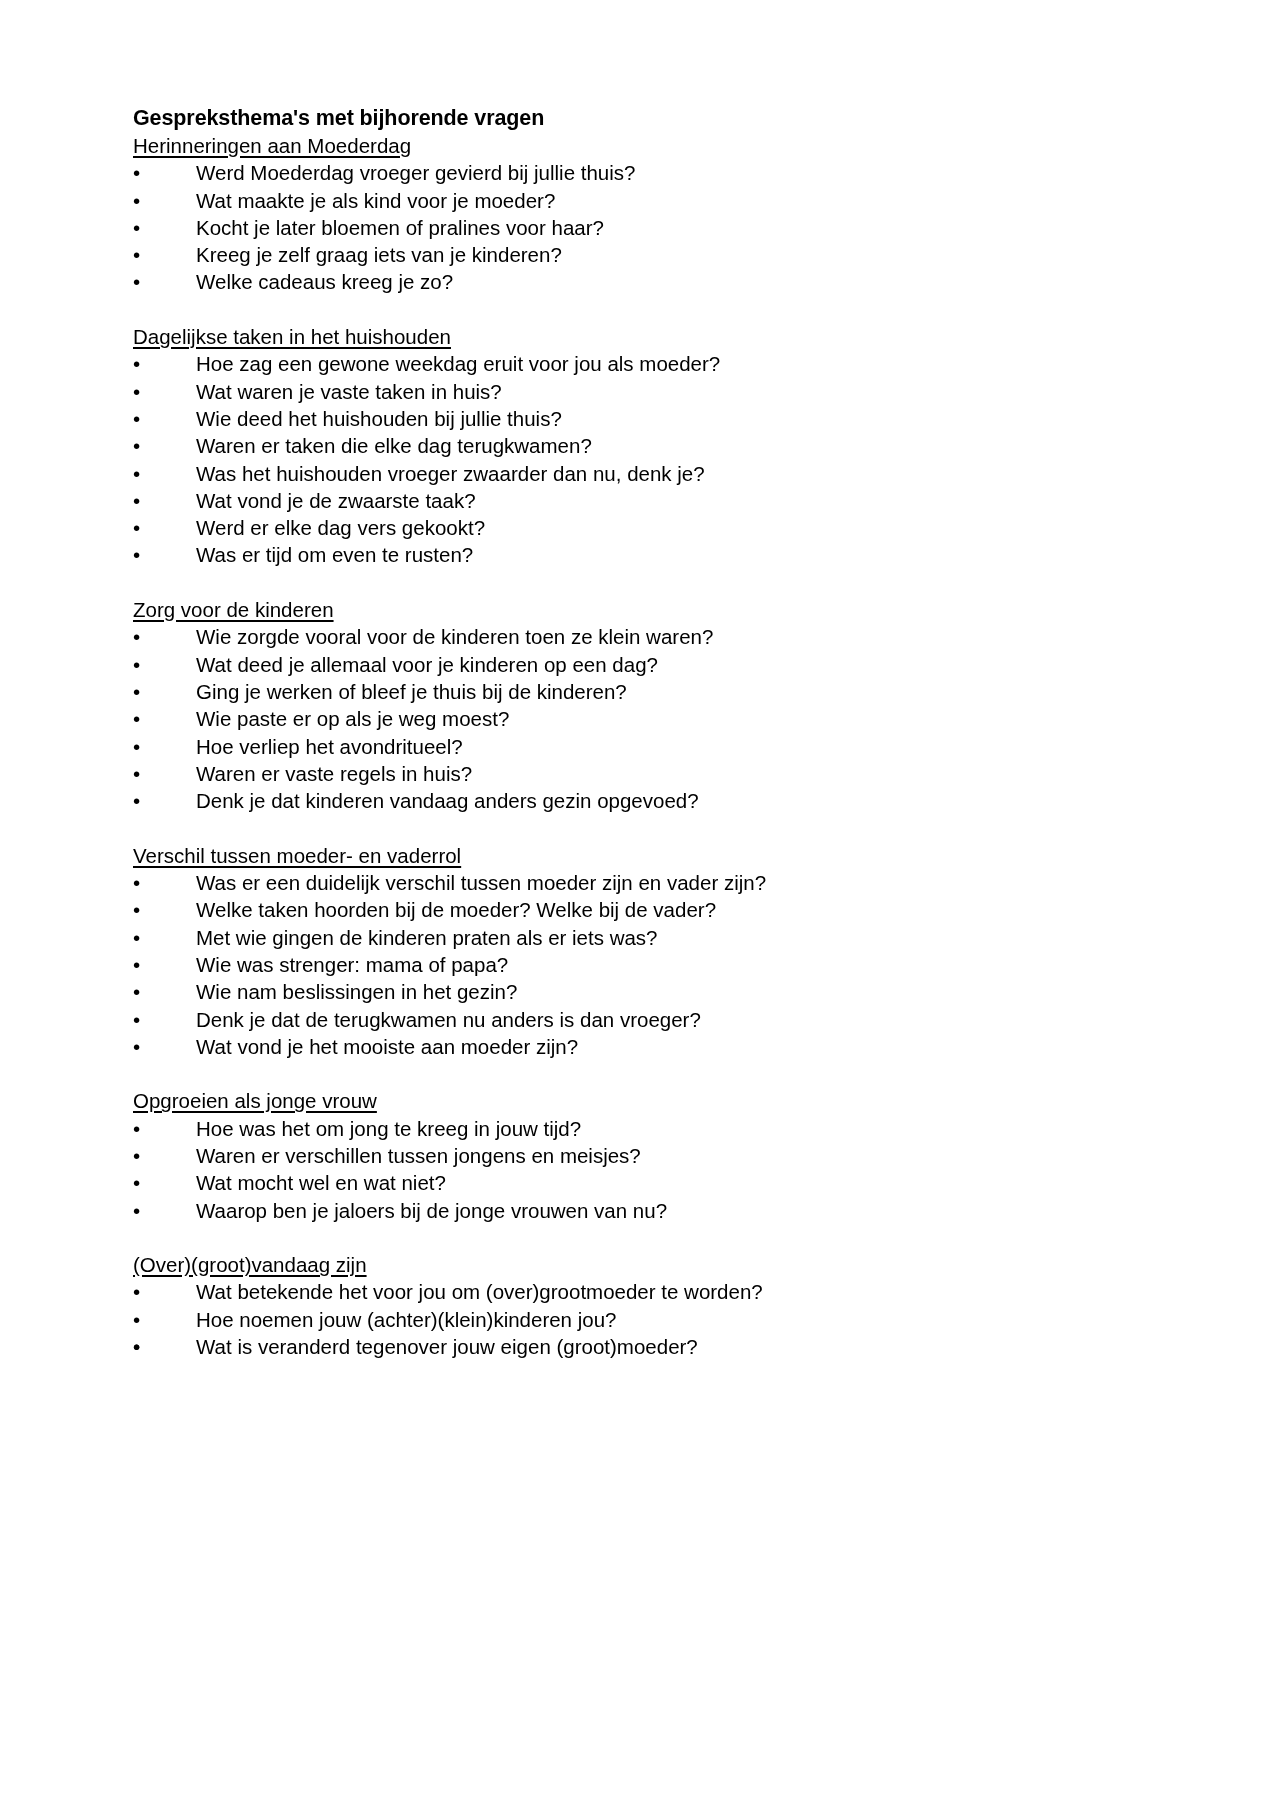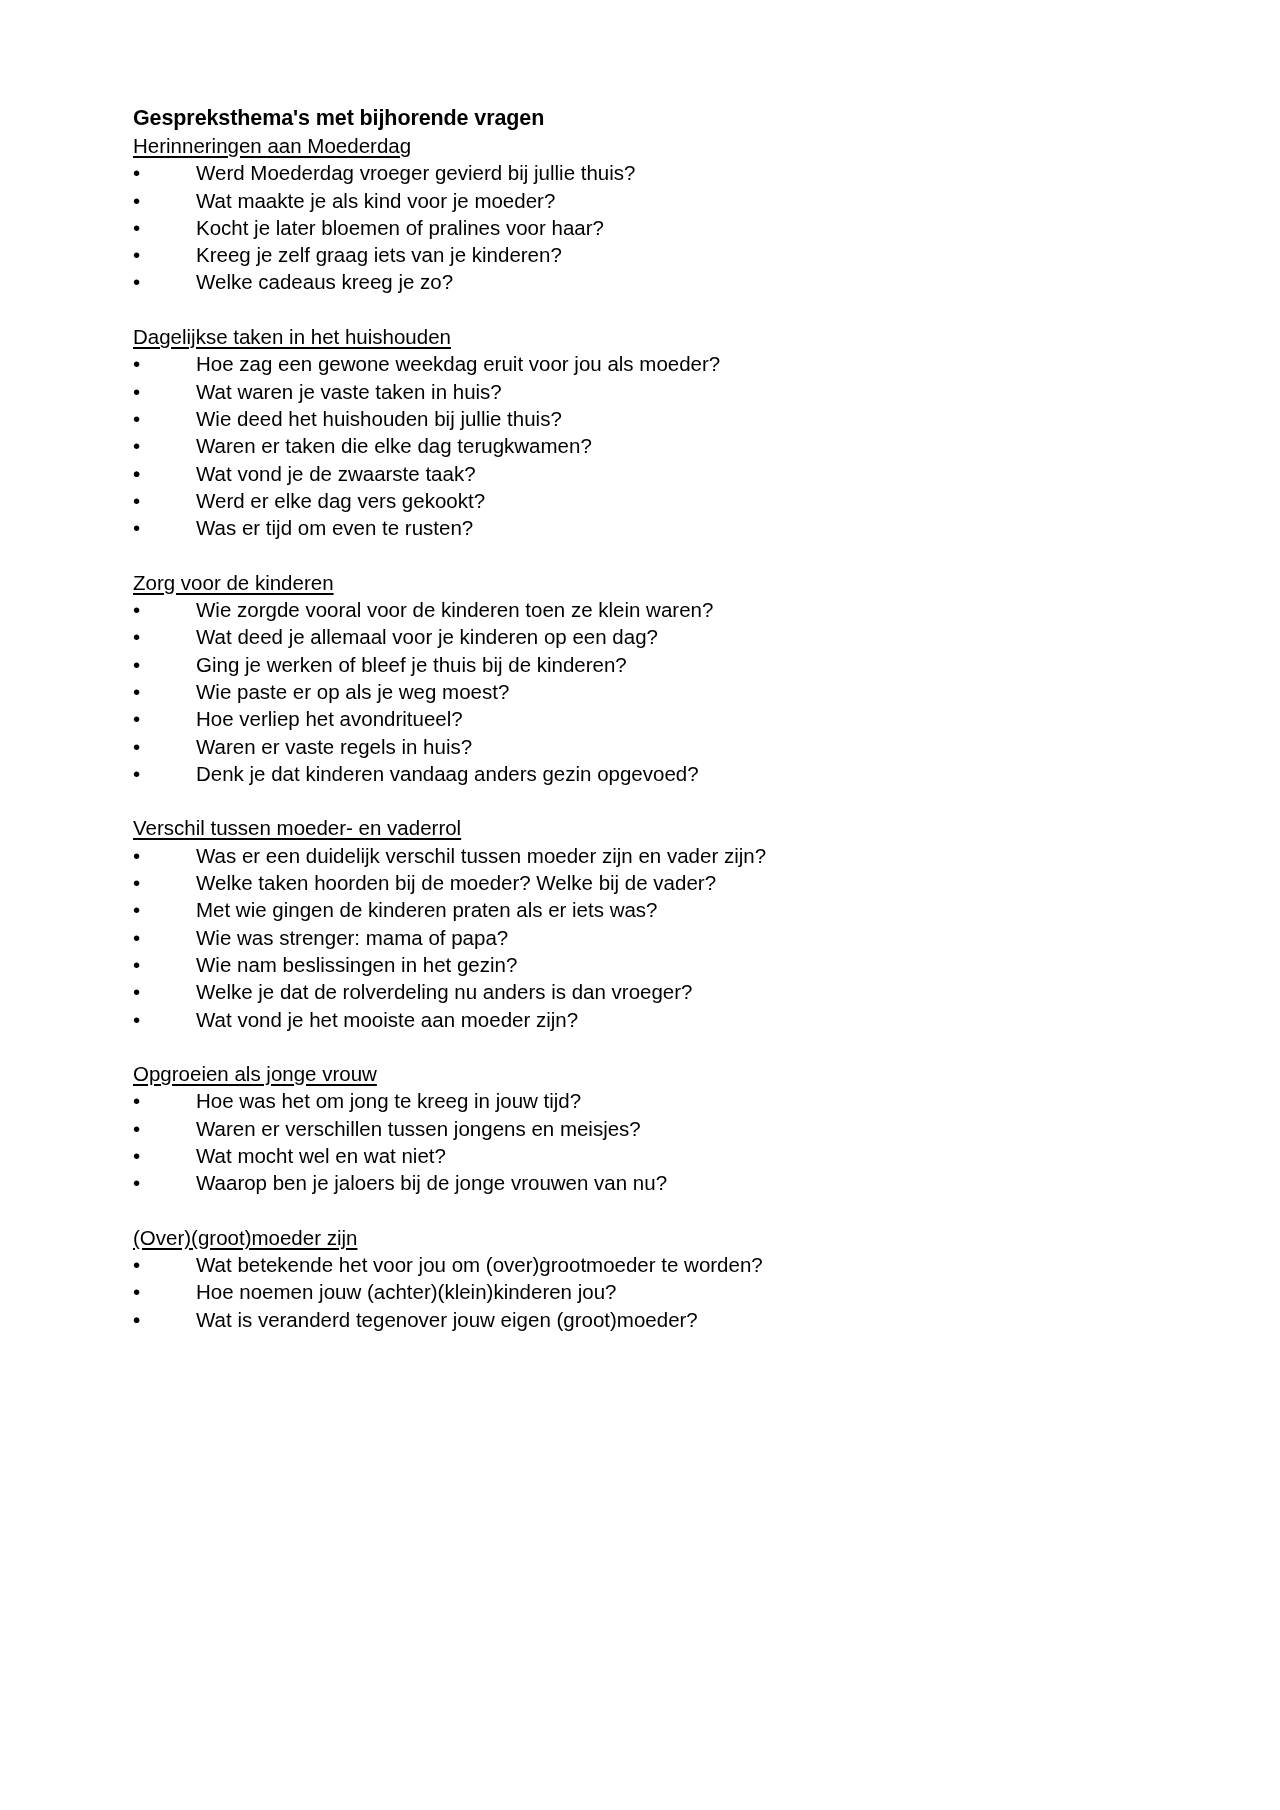--- a/index.html
+++ b/index.html
@@ -91,21 +91,21 @@
           </ul>
         </div>
         <div class="section-gap"></div>
         <div class="section">
           <div class="section-heading">Dagelijkse taken in het huishouden</div>
           <ul class="bullets">
             <li><span class="bullet-dot">•</span><span>Hoe zag een gewone weekdag eruit voor jou als moeder?</span></li>
             <li><span class="bullet-dot">•</span><span>Wat waren je vaste taken in huis?</span></li>
             <li><span class="bullet-dot">•</span><span>Wie deed het huishouden bij jullie thuis?</span></li>
             <li><span class="bullet-dot">•</span><span>Waren er taken die elke dag terugkwamen?</span></li>
-            <li><span class="bullet-dot">•</span></li>
+            <li><span class="bullet-dot">•</span><span>Was het huishouden vroeger zwaarder dan nu, denk je?</span></li>
             <li><span class="bullet-dot">•</span><span>Wat vond je de zwaarste taak?</span></li>
             <li><span class="bullet-dot">•</span><span>Werd er elke dag vers gekookt?</span></li>
             <li><span class="bullet-dot">•</span><span>Was er tijd om even te rusten?</span></li>
           </ul>
         </div>
         <div class="section-gap"></div>
         <div class="section">
           <div class="section-heading">Zorg voor de kinderen</div>
           <ul class="bullets">
             <li><span class="bullet-dot">•</span><span>Wie zorgde vooral voor de kinderen toen ze klein waren?</span></li>
@@ -119,37 +119,37 @@
         </div>
         <div class="section-gap"></div>
         <div class="section">
           <div class="section-heading">Verschil tussen moeder- en vaderrol</div>
           <ul class="bullets">
             <li><span class="bullet-dot">•</span><span>Was er een duidelijk verschil tussen moeder zijn en vader zijn?</span></li>
             <li><span class="bullet-dot">•</span><span>Welke taken hoorden bij de moeder? Welke bij de vader?</span></li>
             <li><span class="bullet-dot">•</span><span>Met wie gingen de kinderen praten als er iets was?</span></li>
             <li><span class="bullet-dot">•</span><span>Wie was strenger: mama of papa?</span></li>
             <li><span class="bullet-dot">•</span><span>Wie nam beslissingen in het gezin?</span></li>
-            <li><span class="bullet-dot">•</span><span>Welke je dat de rolverdeling nu anders is dan vroeger?</span></li>
+            <li><span class="bullet-dot">•</span><span>Denk je dat de terugkwamen nu anders is dan vroeger?</span></li>
             <li><span class="bullet-dot">•</span><span>Wat vond je het mooiste aan moeder zijn?</span></li>
           </ul>
         </div>
         <div class="section-gap"></div>
         <div class="section">
           <div class="section-heading">Opgroeien als jonge vrouw</div>
           <ul class="bullets">
             <li><span class="bullet-dot">•</span><span>Hoe was het om jong te kreeg in jouw tijd?</span></li>
             <li><span class="bullet-dot">•</span><span>Waren er verschillen tussen jongens en meisjes?</span></li>
             <li><span class="bullet-dot">•</span><span>Wat mocht wel en wat niet?</span></li>
             <li><span class="bullet-dot">•</span><span>Waarop ben je jaloers bij de jonge vrouwen van nu?</span></li>
           </ul>
         </div>
         <div class="section-gap"></div>
         <div class="section">
-          <div class="section-heading">(Over)(groot)moeder zijn</div>
+          <div class="section-heading">(Over)(groot)vandaag zijn</div>
           <ul class="bullets">
             <li><span class="bullet-dot">•</span><span>Wat betekende het voor jou om (over)grootmoeder te worden?</span></li>
             <li><span class="bullet-dot">•</span><span>Hoe noemen jouw (achter)(klein)kinderen jou?</span></li>
             <li><span class="bullet-dot">•</span></li>
             <li><span class="bullet-dot">•</span><span>Wat is veranderd tegenover jouw eigen (groot)moeder?</span></li>
           </ul>
         </div>
       </div>
   </div>
 </div>

